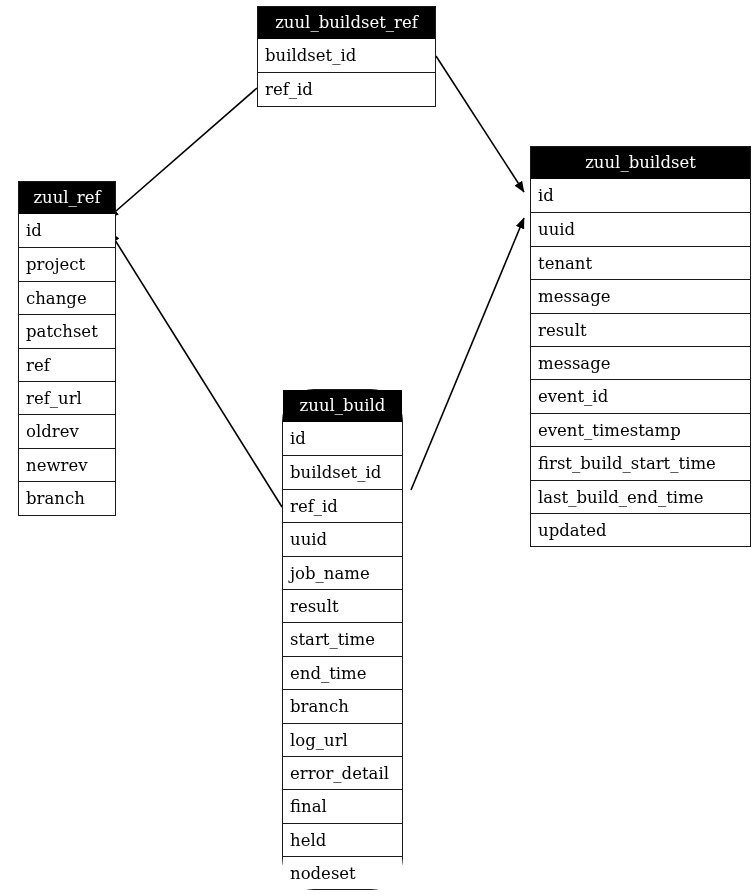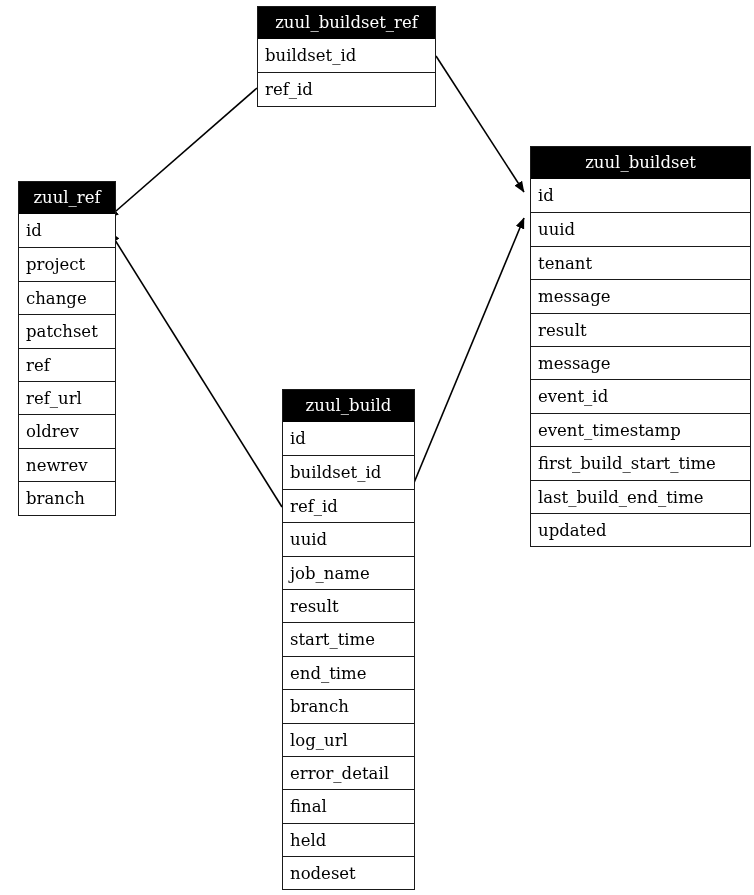--- a/index.html
+++ b/index.html
@@ -63,21 +63,21 @@
     white-space: nowrap;
     overflow: hidden;
   }
   .field-row:first-child {
     border-top: none;
   }
   
   #ent-zuul_buildset_ref { left: 257px; top: 6px;   width: 179px; }
   #ent-zuul_ref          { left: 4px;   top: 181px; width: 98px; margin-left: 14px;  }
   #ent-zuul_buildset     { left: 530px; top: 146px; width: 221px; }
-  #ent-zuul_build        { left: 282px; top: 389px; width: 133px; }
+  #ent-zuul_build        { left: 282px; top: 389px; width: 121px; border-radius: 32px; }
 </style>
 </head>
 <body>
 
 <div id="er-canvas">
 
   <svg id="edge-layer" viewBox="0 0 754 895" xmlns="http://www.w3.org/2000/svg">
     <defs>
       <marker id="arrowhead" markerWidth="11" markerHeight="9" refX="10.5" refY="4.5" orient="auto" markerUnits="userSpaceOnUse">
         <path d="M0,0 L11,4.5 L0,9 z" fill="#000000"></path>

